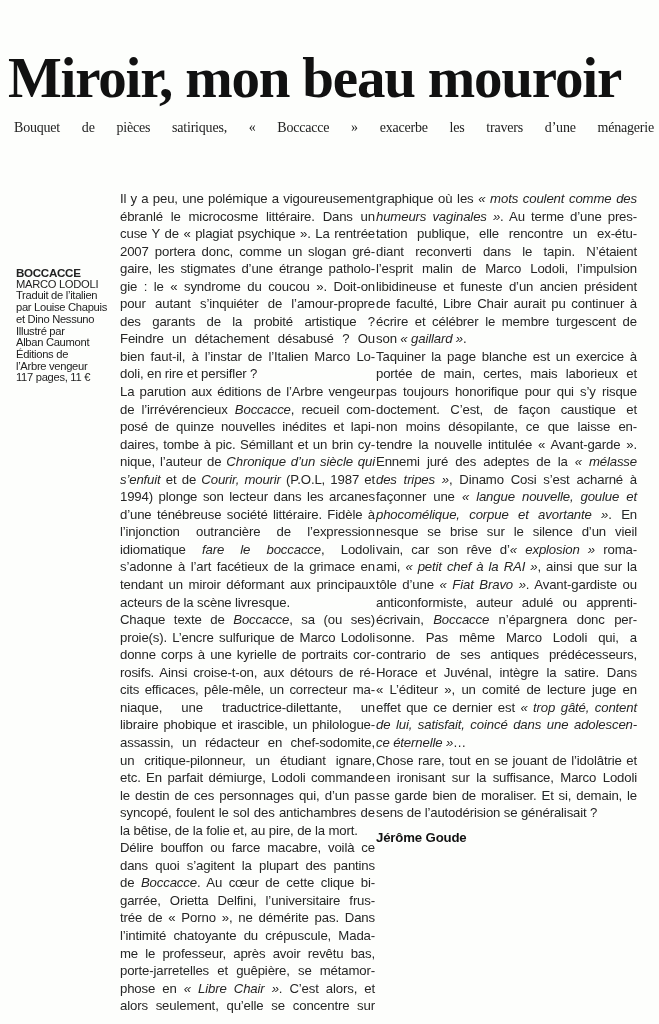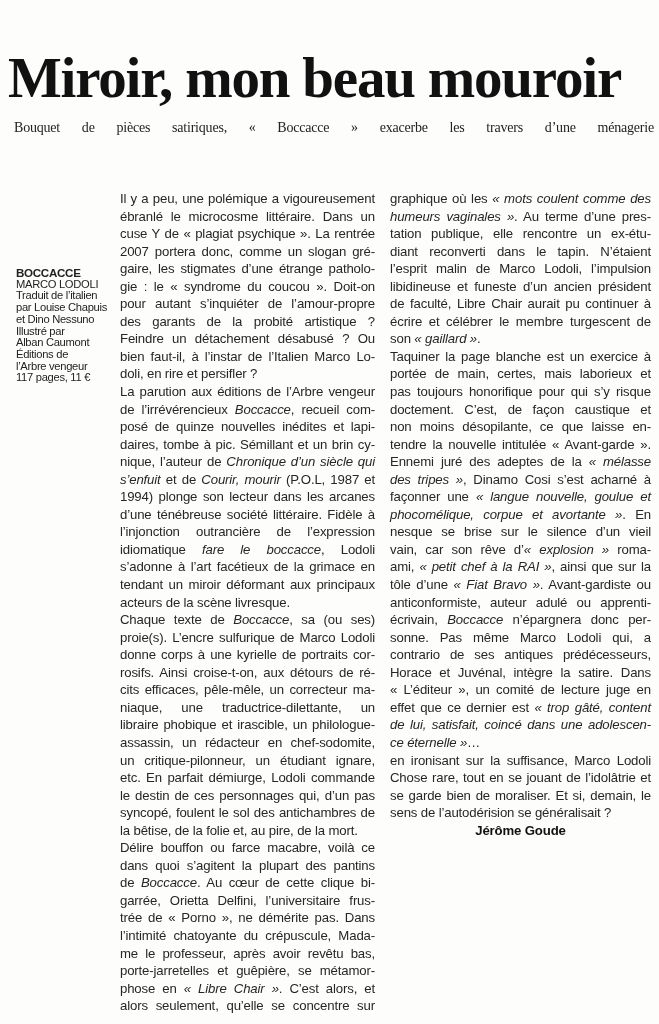--- a/index.html
+++ b/index.html
@@ -26,25 +26,26 @@
     font-size: 11.2px; line-height: 11.7px; color: #222; letter-spacing: -0.3px;
   }
   .sidebar .book-title { font-weight: bold; font-size: 11.6px; }
   .col {
     position: absolute; top: 190px;
     font-family: "Liberation Sans", sans-serif;
     font-size: 13.2px; line-height: 17.55px; color: #262626;
     text-align: justify; letter-spacing: -0.15px;
   }
   .col1 { left: 120px; width: 255px; }
-  .col2 { left: 390px; width: 261px; }
+  .col2 { left: 376px; width: 261px; }
   .col em { font-style: italic; }
   .signature {
-    text-align: center; font-weight: bold; color: #111;
+    text-align: left; font-weight: bold; color: #111;
     font-family: "Liberation Sans", sans-serif;
+    margin-top: 7px;
   }
   .line { display: block; text-align-last: justify; }
   .line.last { text-align-last: left; }
 </style>
 </head>
 <body>
 
 <h1 class="title">Miroir, mon beau mouroir</h1>
 
 <div class="lede">
@@ -139,18 +140,18 @@
     <span class="line"><span>tôle d’une </span><em>« Fiat Bravo »</em><span>. Avant-gardiste ou</span></span>
     <span class="line"><span>anticonformiste, auteur adulé ou apprenti-</span></span>
     <span class="line"><span>écrivain, </span><em>Boccacce</em><span> n’épargnera donc per-</span></span>
     <span class="line"><span>sonne. Pas même Marco Lodoli qui, a</span></span>
     <span class="line"><span>contrario de ses antiques prédécesseurs,</span></span>
     <span class="line"><span>Horace et Juvénal, intègre la satire. Dans</span></span>
     <span class="line"><span>« L’éditeur », un comité de lecture juge en</span></span>
     <span class="line"><span>effet que ce dernier est </span><em>« trop gâté, content</em></span>
     <span class="line"><em>de lui, satisfait, coincé dans une adolescen-</em></span>
     <span class="line last"><em>ce éternelle »</em><span>…</span></span>
+    <span class="line"><span>Chose rare, tout en se jouant de l’idolâtrie et</span></span>
     <span class="line"><span>en ironisant sur la suffisance, Marco Lodoli</span></span>
-    <span class="line"><span>Chose rare, tout en se jouant de l’idolâtrie et</span></span>
     <span class="line"><span>se garde bien de moraliser. Et si, demain, le</span></span>
     <span class="line last"><span>sens de l’autodérision se généralisait ?</span></span>
     <div class="signature">Jérôme Goude</div>
   </div>
 
 </body></html>

